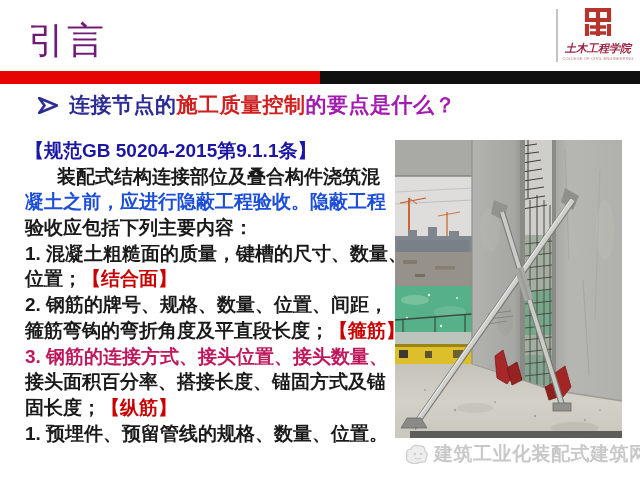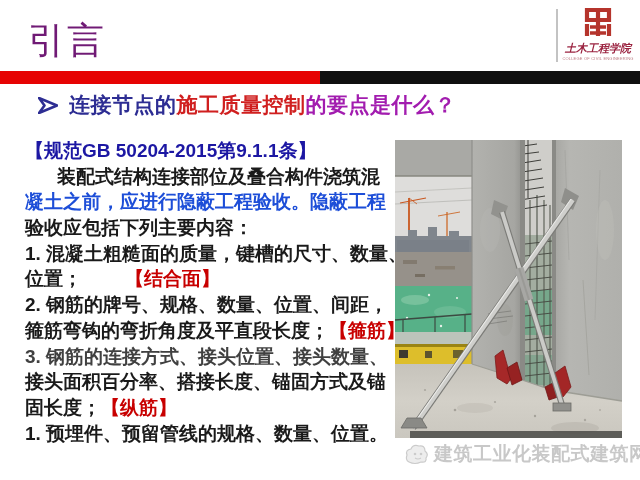--- a/index.html
+++ b/index.html
@@ -65,24 +65,24 @@
     </svg>
     <span class="qtext"><span style="color: rgb(45, 45, 147);">连接节点的</span><span style="color: rgb(208, 31, 31);">施工质量控制</span><span style="color: #a21caf;">的要点是什么？</span></span>
   </div>
 
   <div id="body-text">
       <div class="bline"><span style="color: rgb(28, 23, 163);">【规范GB 50204-2015第9.1.1条】</span></div>
       <div class="bline ind"><span style="color: rgb(26, 26, 26);">装配式结构连接部位及叠合构件浇筑混</span></div>
       <div class="bline"><span style="color: #1d4ed8;">凝土之前，应进行隐蔽工程验收。隐蔽工程</span></div>
       <div class="bline"><span style="color: rgb(26, 26, 26);">验收应包括下列主要内容：</span></div>
       <div class="bline"><span style="color: rgb(26, 26, 26);">1. 混凝土粗糙面的质量，键槽的尺寸、数量、</span></div>
-      <div class="bline"><span style="color: rgb(26, 26, 26);">位置；</span><span style="color: rgb(200, 0, 0); margin-left: 43px;">【结合面】</span></div>
+      <div class="bline"><span style="color: rgb(26, 26, 26);">位置；</span><span style="color: rgb(200, 0, 0);">【结合面】</span></div>
       <div class="bline"><span style="color: rgb(26, 26, 26);">2. 钢筋的牌号、规格、数量、位置、间距，</span></div>
       <div class="bline"><span style="color: rgb(26, 26, 26);">箍筋弯钩的弯折角度及平直段长度；</span><span style="color: rgb(200, 0, 0);">【箍筋】</span></div>
-      <div class="bline"><span style="color: #404040;">3. 钢筋的连接方式、接头位置、接头数量、</span></div>
+      <div class="bline"><span style="color: #be185d;">3. 钢筋的连接方式、接头位置、接头数量、</span></div>
       <div class="bline"><span style="color: rgb(26, 26, 26);">接头面积百分率、搭接长度、锚固方式及锚</span></div>
       <div class="bline"><span style="color: rgb(26, 26, 26);">固长度；</span><span style="color: rgb(200, 0, 0);">【纵筋】</span></div>
       <div class="bline"><span style="color: rgb(26, 26, 26);">1. 预埋件、预留管线的规格、数量、位置。</span></div>
     </div>
 
   <svg id="photo" viewBox="0 0 227 298">
     <defs>
       <linearGradient id="gWallR" x1="0" y1="0" x2="1" y2="0">
         <stop offset="0" stop-color="#a4a4a0"></stop>
           <stop offset=".25" stop-color="#b6b6b2"></stop>

